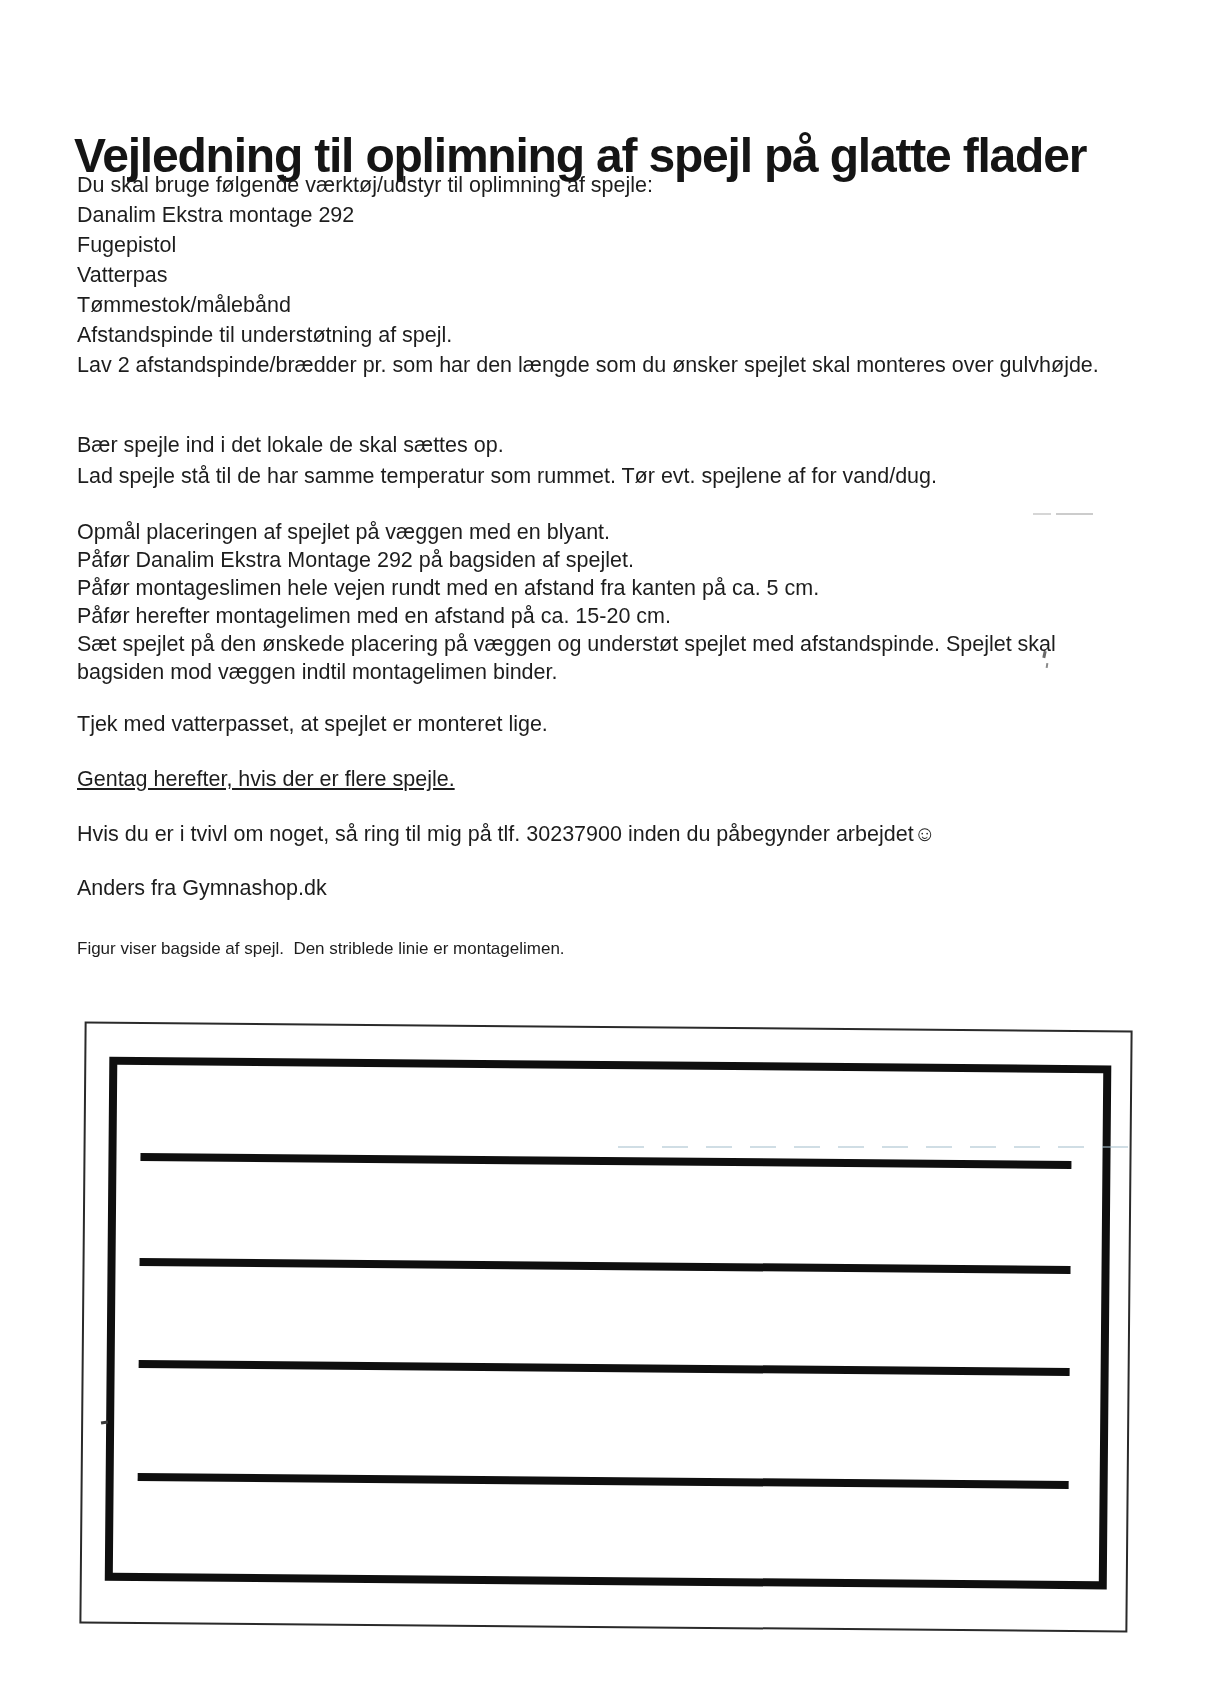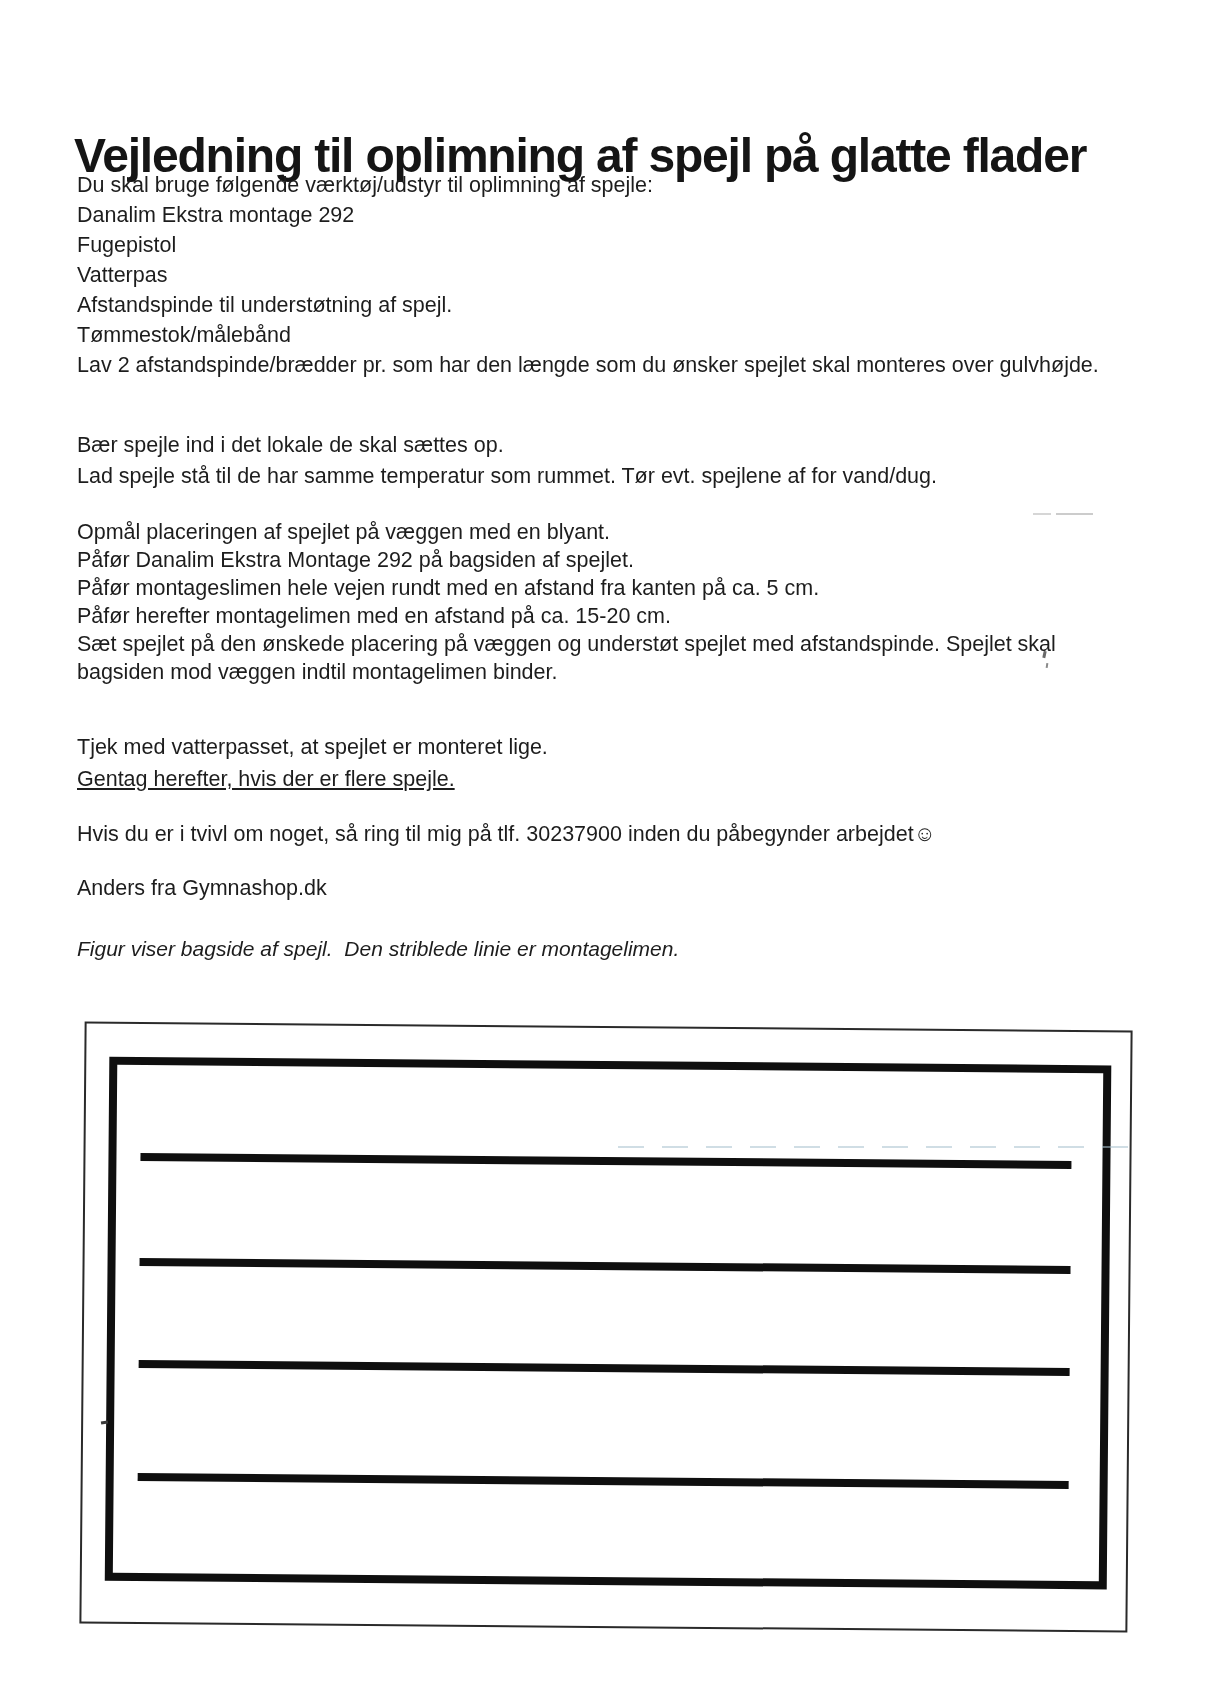--- a/index.html
+++ b/index.html
@@ -31,25 +31,25 @@
     position: absolute;
     left: 77px;
     font-size: 21.5px;
   }
   .para .line {
     white-space: pre;
   }
   #para-tools        { top: 170px; line-height: 30px; }
   #para-acclimatize  { top: 430px; line-height: 31px; }
   #para-mounting     { top: 518px; line-height: 28px; }
-  #para-check        { top: 710px; line-height: 28px; margin-top: 23px; }
+  #para-check        { top: 710px; line-height: 28px; }
   #para-repeat       { top: 765px; line-height: 28px; text-decoration: underline; }
   #para-contact      { top: 820px; line-height: 28px; }
   #para-signature    { top: 874px; line-height: 28px; }
-  #figure-caption    { top: 935px; line-height: 28px; font-style: italic; font-size: 21px; }
+  #figure-caption    { top: 935px; line-height: 28px; font-size: 17px; }
 
   
   .figure {
     position: absolute;
     left: 82px;
     top: 1026px;
     width: 1048px;
     height: 602px;
     transform: rotate(0.5deg);
     transform-origin: 50% 50%;
@@ -98,22 +98,22 @@
 
 <div class="page">
 
   <h1 class="doc-title">Vejledning til oplimning af spejl på glatte flader</h1>
 
   <div class="para" id="para-tools">
     <div class="line">Du skal bruge følgende værktøj/udstyr til oplimning af spejle:</div>
     <div class="line">Danalim Ekstra montage 292</div>
     <div class="line">Fugepistol</div>
     <div class="line">Vatterpas</div>
+    <div class="line">Tømmestok/målebånd</div>
     <div class="line">Afstandspinde til understøtning af spejl.</div>
-    <div class="line">Tømmestok/målebånd</div>
     <div class="line">Lav 2 afstandspinde/brædder pr. som har den længde som du ønsker spejlet skal monteres over gulvhøjde.</div>
   </div>
 
   <div class="para" id="para-acclimatize">
     <div class="line">Bær spejle ind i det lokale de skal sættes op.</div>
     <div class="line">Lad spejle stå til de har samme temperatur som rummet. Tør evt. spejlene af for vand/dug.</div>
   </div>
 
   <div class="para" id="para-mounting">
     <div class="line">Opmål placeringen af spejlet på væggen med en blyant.</div>

